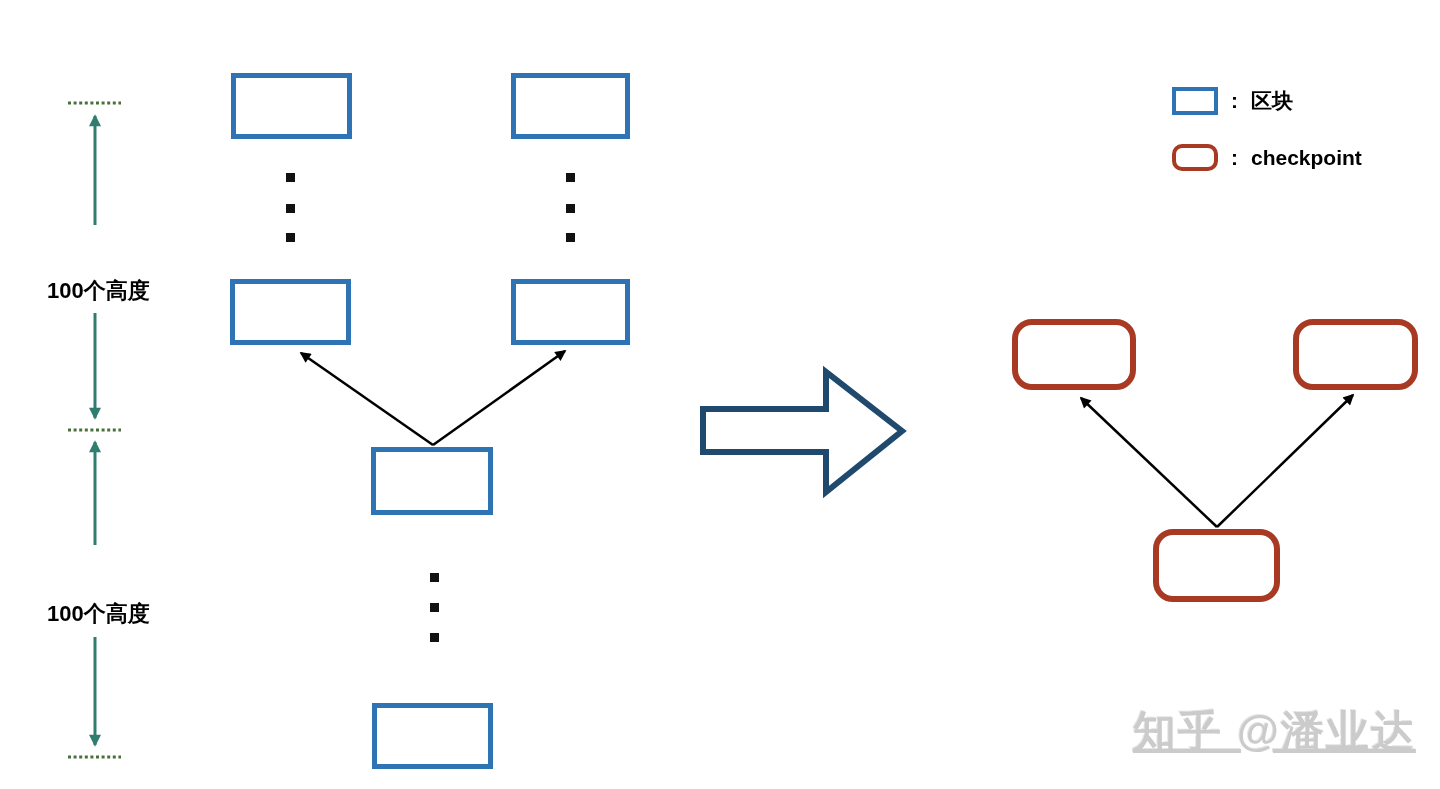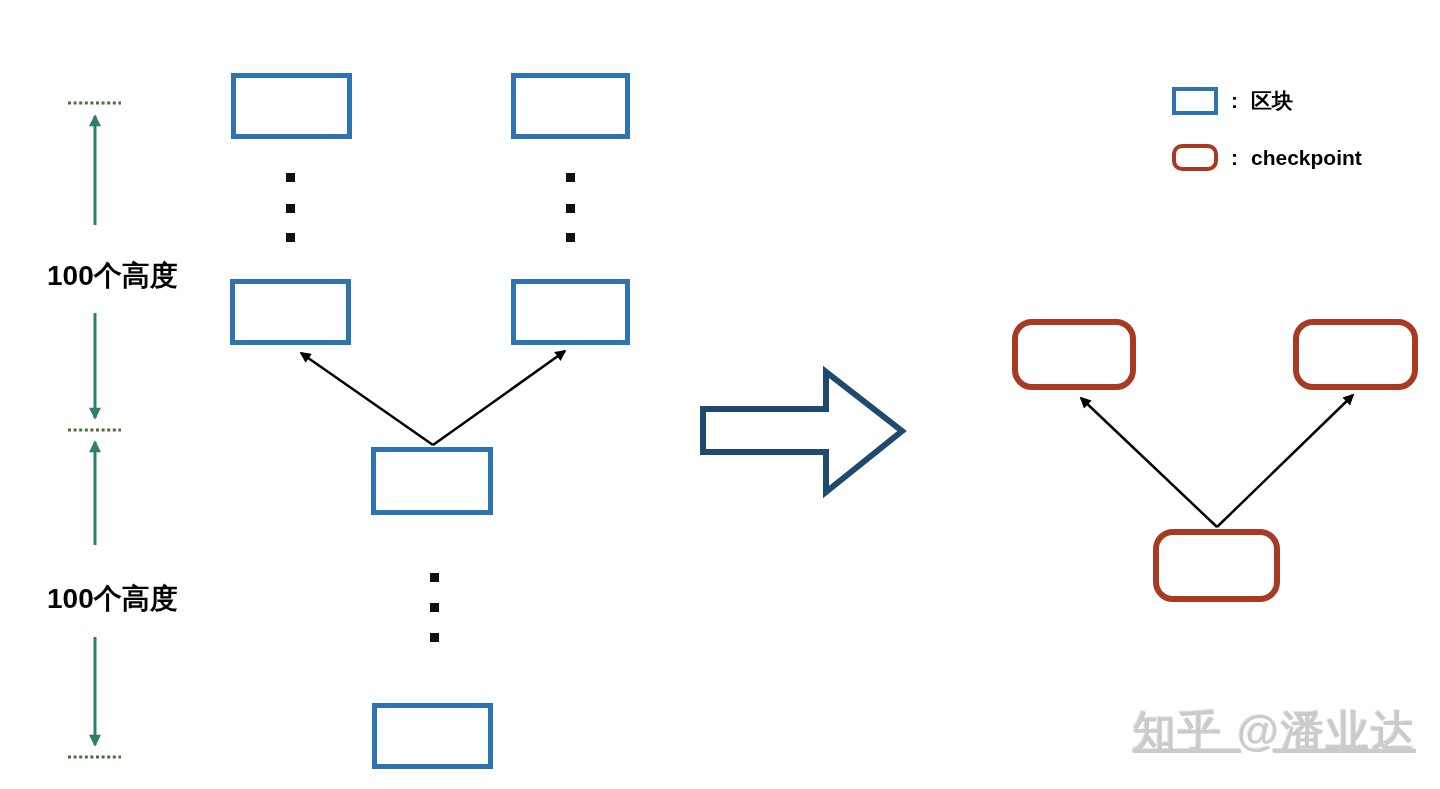--- a/index.html
+++ b/index.html
@@ -36,23 +36,24 @@
   .dot {
     position: absolute;
     width: 9px;
     height: 9px;
     background: #111111;
   }
 
   .measure-label {
     position: absolute;
     font-weight: bold;
-    font-size: 28px;
+    font-size: 22px;
     color: #000000;
     white-space: nowrap;
+    margin-top: 19px;
   }
 
   .legend-row {
     position: absolute;
     display: flex;
     align-items: center;
     gap: 13px;
     font-weight: bold;
     font-size: 21px;
     color: #000000;

